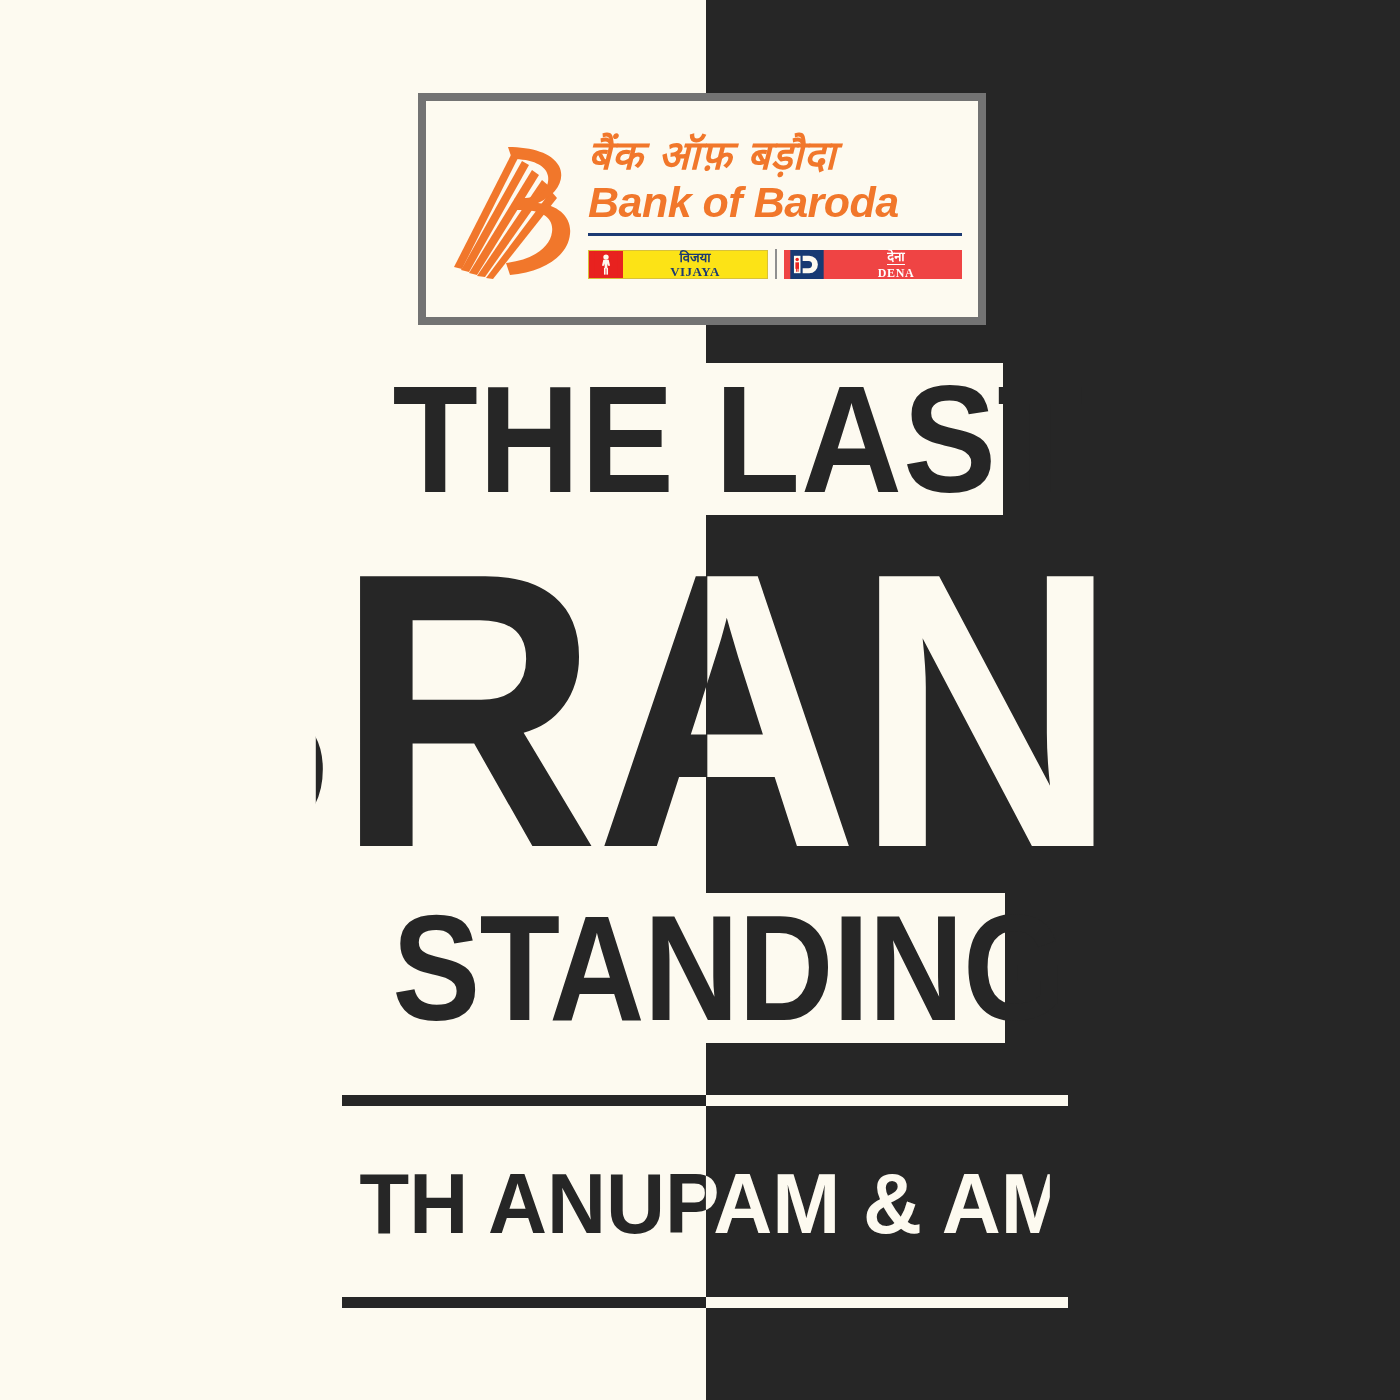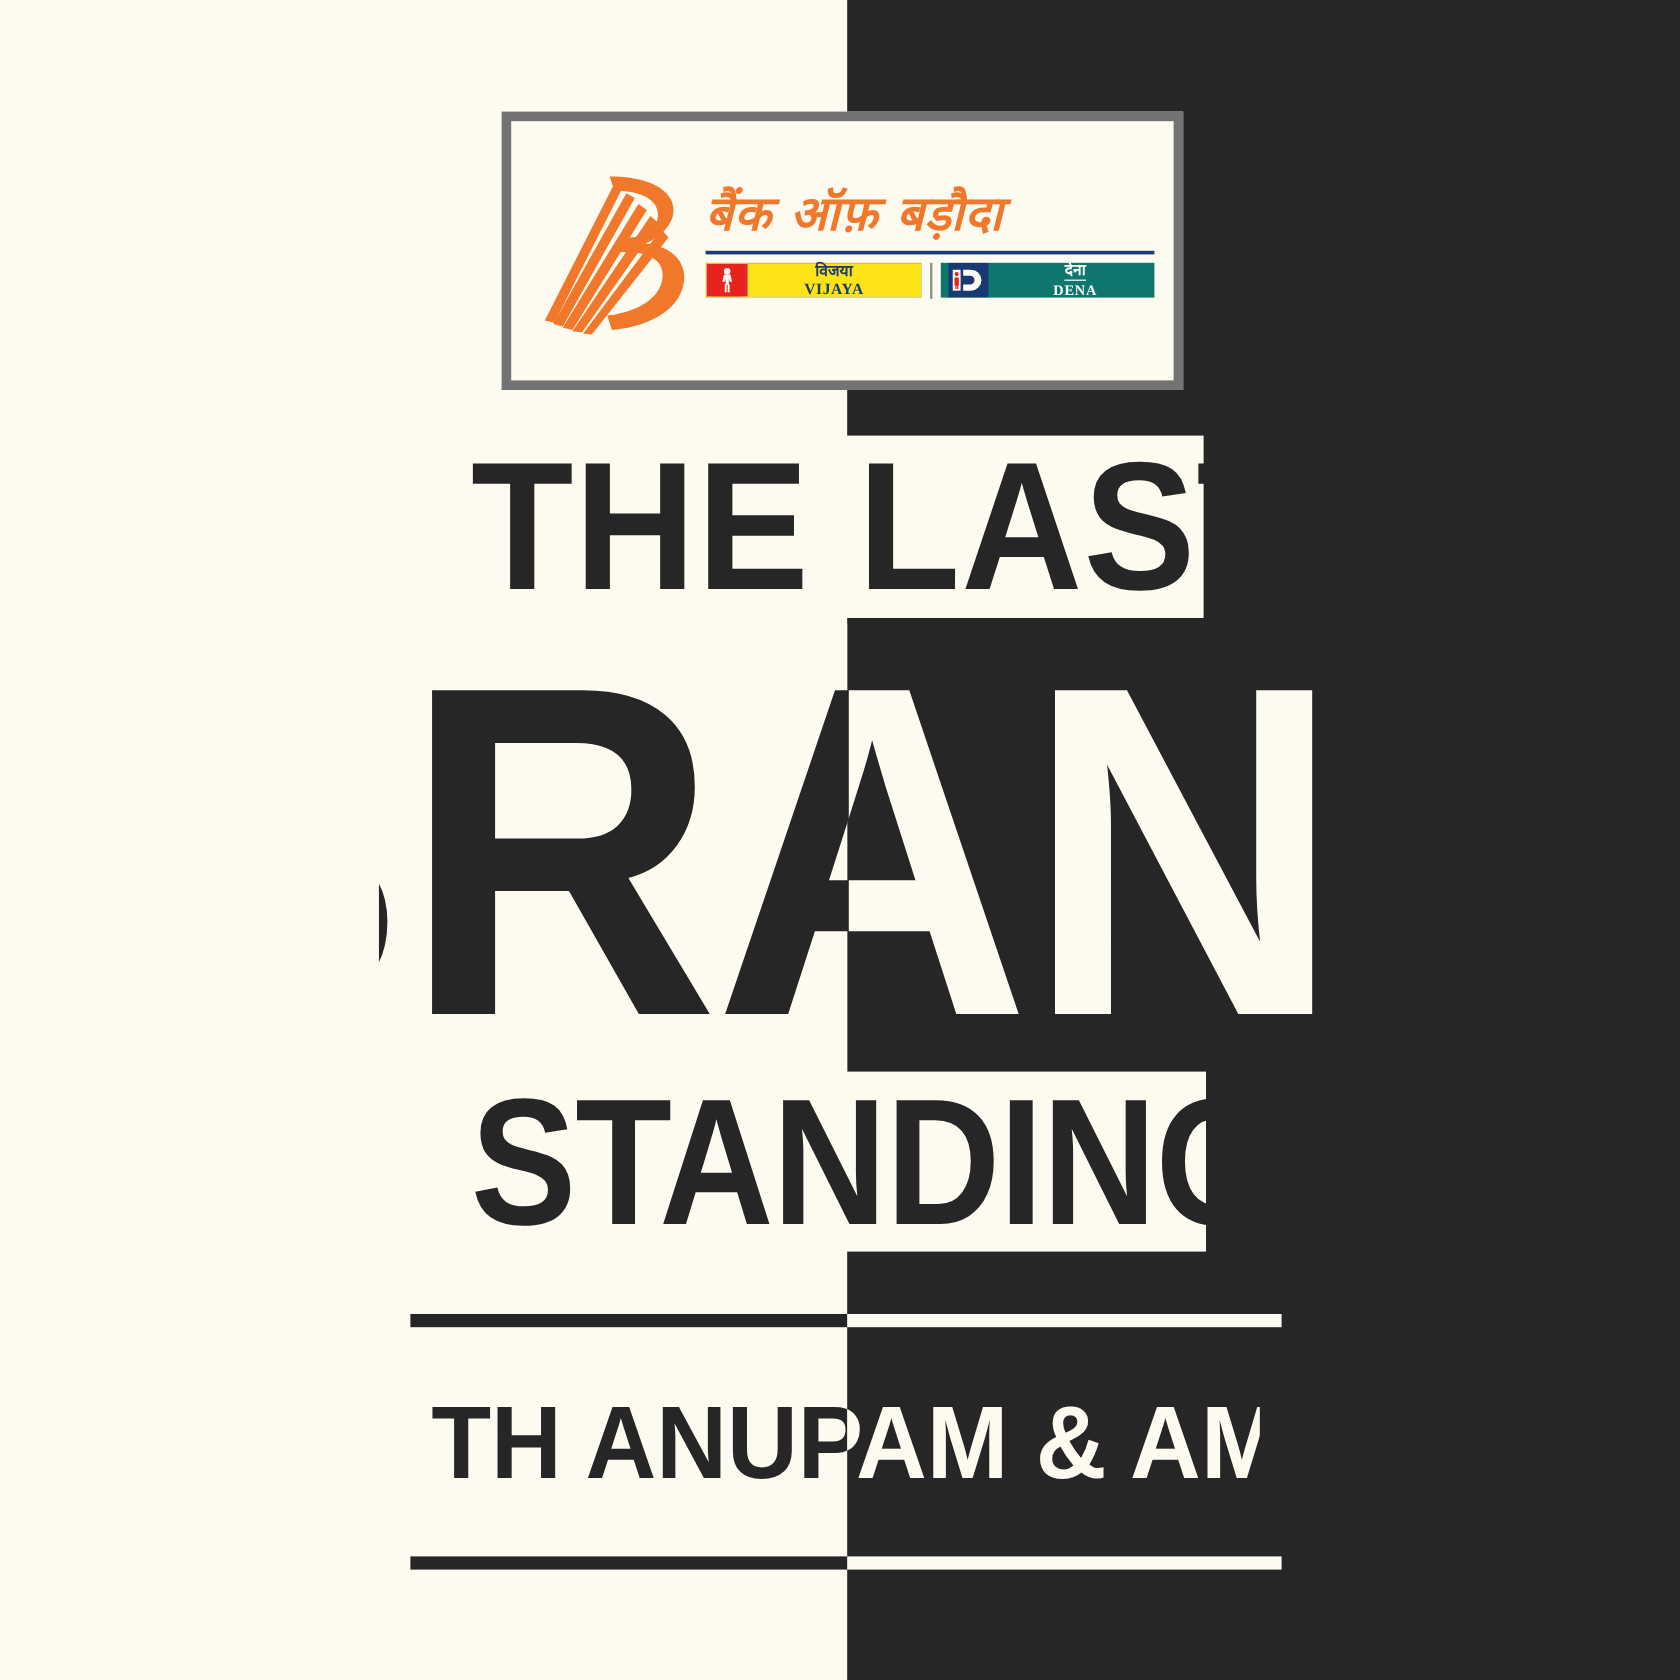--- a/index.html
+++ b/index.html
@@ -90,21 +90,21 @@
     margin-top: 3px;
   }
   .bob-divider {
     height: 3px;
     background: #1C3A73;
     margin: 8px 0 7px 0;
     width: 100%;
   }
   .bob-sub-row {
     display: flex;
-    align-items: flex-start;
+    align-items: center;
     height: 43px;
   }
   .sub-vijaya {
     display: flex;
     align-items: stretch;
     flex: 1 1 0;
     border: 1px solid #d8c23a;
     box-sizing: border-box;
   }
   .vij-badge {
@@ -146,21 +146,21 @@
   }
   .sub-gap-bar {
     width: 2px;
     height: 30px;
     background: #8f8f8f;
   }
   .sub-dena {
     display: flex;
     align-items: stretch;
     flex: 1 1 0;
-    background: #0f766e;
+    background: #ef4444;
   }
   .dena-badge {
     width: 46px;
     flex: 0 0 auto;
     position: relative;
   }
   .dena-badge svg { position: absolute; left:0; top:0; width:100%; height:100%; }
   .dena-body {
     flex: 1 1 auto;
     display: flex;
@@ -401,20 +401,21 @@
             C 86 121, 104 109, 106 93
             C 108 79, 96 71, 76 71
             L 66 71 L 69 59 L 77 59
             C 93 59, 104 50, 102 37
             C 100 26, 86 20, 66 20 Z"></path>
         </svg>
       </div>
 
       <div class="bob-text-col">
         <div class="bob-hindi">बैंक ऑफ़ बड़ौदा</div>
+        <div class="bob-latin">Bank of Baroda</div>
         <div class="bob-divider"></div>
 
         <div class="bob-sub-row">
 
           <div class="sub-vijaya">
             <div class="vij-badge">
               <svg viewBox="0 0 34 40" xmlns="http://www.w3.org/2000/svg" aria-hidden="true">
                 <rect x="0" y="0" width="34" height="40" fill="#E8221F"></rect>
                 <g fill="#FDFAF0">
                   <circle cx="17" cy="9" r="4"></circle>

